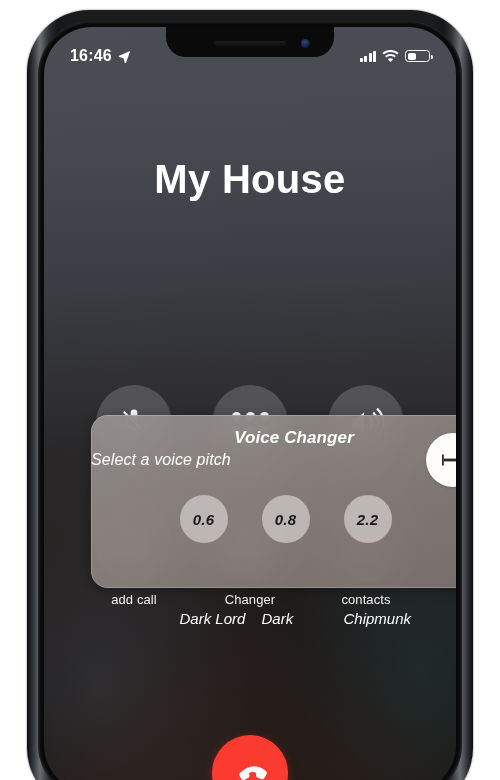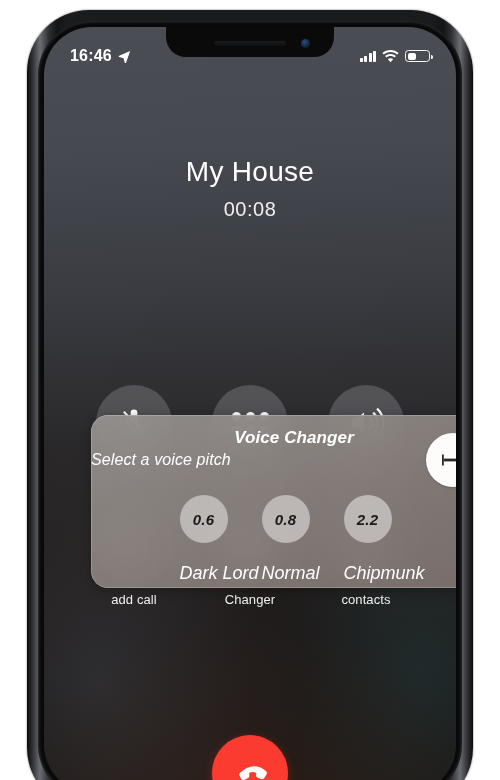--- a/index.html
+++ b/index.html
@@ -79,21 +79,21 @@
   .bars i:nth-child(3){ height:8.5px; } .bars i:nth-child(4){ height:11px; }
   .battery{ position:relative; width:25px; height:12px; border:1.5px solid rgba(255,255,255,.95);
             border-radius:3.5px; }
   .battery::after{ content:""; position:absolute; right:-4px; top:3.5px; width:2px; height:4px;
             border-radius:0 1.5px 1.5px 0; background:rgba(255,255,255,.9); }
   .battery-fill{ position:absolute; left:1.5px; top:1.5px; bottom:1.5px; width:50%;
             border-radius:2px; background:#fff; }
 
   
   .caller{ position:absolute; top:130px; left:0; width:100%; text-align:center; z-index:10; }
-  .caller-name{ color:#fff; font-size:28px; font-weight:normal; letter-spacing:.3px; line-height:1.1; }
+  .caller-name{ color:#fff; font-size:40px; font-weight:bold; letter-spacing:.3px; line-height:1.1; }
   .caller-timer{ color:#f0f0f0; font-size:20px; margin-top:10px; letter-spacing:.5px; }
 
   
   .actions{ position:absolute; top:358px; left:0; width:100%; z-index:5; }
   .act-row{ display:flex; justify-content:center; gap:40px; margin-bottom:22px; }
   .act{ width:76px; display:flex; flex-direction:column; align-items:center; gap:9px; }
   .act-circle{ width:76px; height:76px; border-radius:50%;
                background:rgba(190,190,195,.26);
                display:flex; align-items:center; justify-content:center; }
   .act-label{ color:#f2f2f2; font-size:13px; letter-spacing:.1px; }
@@ -119,21 +119,21 @@
             box-shadow:0 1px 3px rgba(0,0,0,.18); cursor:pointer; }
 
   .vc-pitches{ position:absolute; top:80px; left:0; width:100%;
                display:flex; justify-content:center; gap:17px; }
   .pitch{ width:65px; display:flex; flex-direction:column; align-items:flex-start; gap:20px; cursor:pointer; }
   .pitch-circle{ width:48px; height:48px; border-radius:50%;
                  background:rgba(205,201,198,.78);
                  display:flex; align-items:center; justify-content:center;
                  color:#1b1b1b; font-size:15px; font-weight:bold; letter-spacing:.2px; }
   .pitch.selected .pitch-circle{ background:#fffdfa; color:#111; box-shadow:0 1px 4px rgba(0,0,0,.20); }
-  .pitch-label{ color:#fff; font-size:18px; white-space:nowrap; letter-spacing:0; }
+  .pitch-label{ color:#fff; font-size:15px; white-space:nowrap; letter-spacing:0;margin-top:47px; }
 
   
   .endcall{ position:absolute; left:50%; transform:translateX(-50%); bottom:-18px;
             width:76px; height:76px; border-radius:50%; background:#fc3b30;
             display:flex; align-items:center; justify-content:center; z-index:10;
             box-shadow:0 2px 10px rgba(220,50,40,.35); cursor:pointer; }
 </style>
 </head>
 <body>
 
@@ -175,21 +175,20 @@
           <path d="M8.5 12.3 11.2 9.2C10.45 8.6 9.5 8.2 8.5 8.2s-1.95.4-2.7 1z" fill="#fff"></path>
         </svg>
         <span class="battery">
           <span class="battery-fill" style="width: calc(50% - 3px);"></span>
         </span>
       </div>
     </div>
 
     <div class="caller">
       <div class="caller-name">My House</div>
-      <div class="caller-timer">00:08</div>
     </div>
 
     <div class="actions">
 
       <div class="act-row">
         <div class="act">
           <div class="act-circle">
             <svg width="34" height="34" viewBox="0 0 34 34">
               <path d="M13.6 6.8a3.4 3.4 0 0 1 6.8 0v8.5a3.4 3.4 0 0 1-.2 1.1L13.6 10z" fill="#fff"></path>
               <path d="M9.5 14.5v1.4c0 4 3.1 7.2 7 7.5v3.2h-3.4v1.7h8.5v-1.7h-3.4v-3.2a7.4 7.4 0 0 0 3.2-1.1L20.5 21a5.7 5.7 0 0 1-9.3-5.1v-1.4z" fill="#fff"></path>
@@ -272,21 +271,21 @@
         </svg>
       </div>
 
       <div class="vc-pitches">
         <div class="pitch">
           <div class="pitch-circle">0.6</div>
           <span class="pitch-label">Dark Lord</span>
         </div>
         <div class="pitch">
           <div class="pitch-circle">0.8</div>
-          <span class="pitch-label">Normal</span>
+          <span class="pitch-label">Dark</span>
         </div>
         <div class="pitch">
           <div class="pitch-circle">2.2</div>
           <span class="pitch-label">Chipmunk</span>
         </div>
       </div>
     </div>
 
     <div class="endcall">
       <svg width="40" height="40" viewBox="0 0 40 40">

